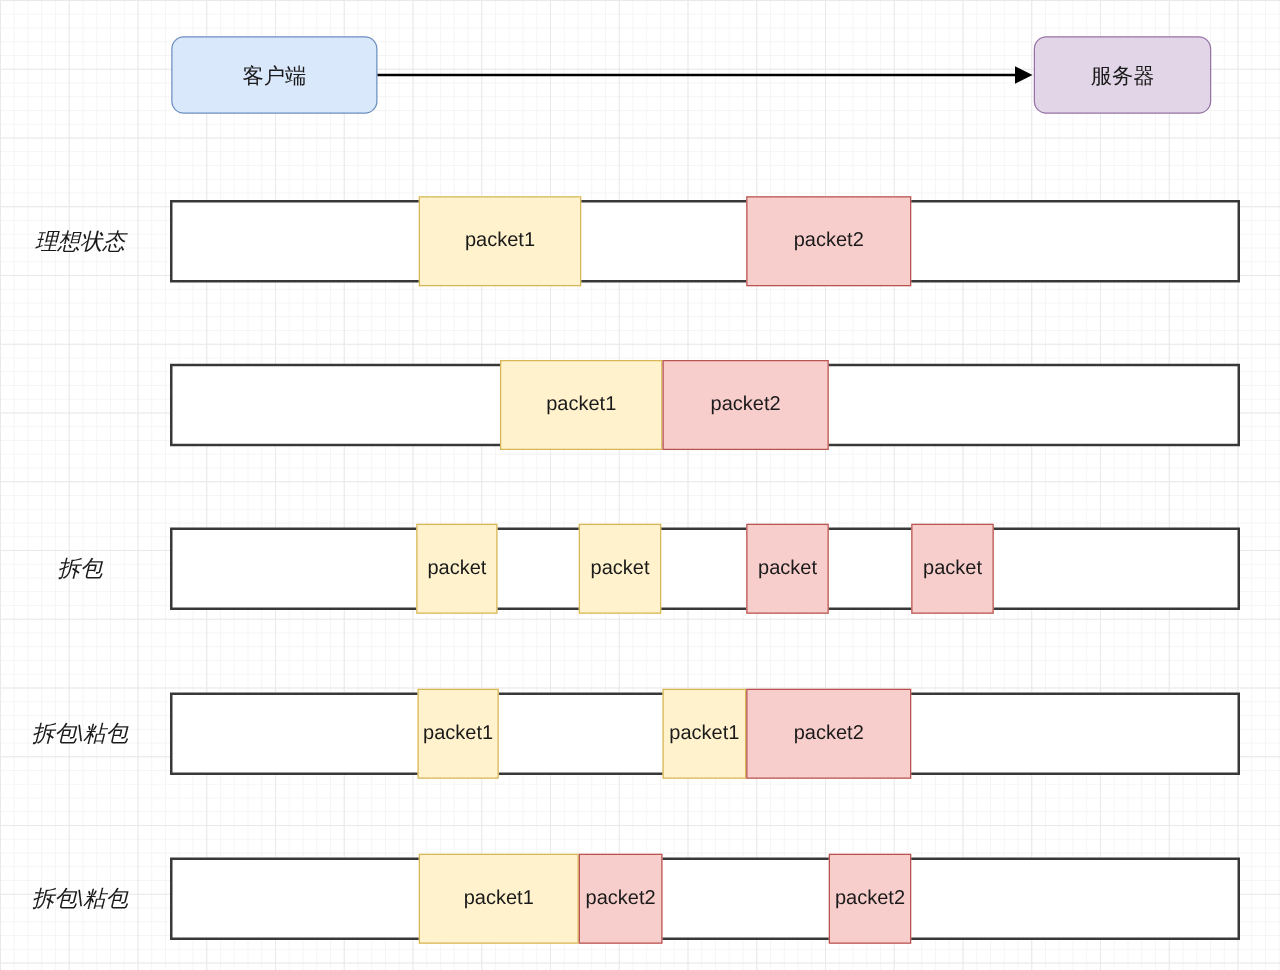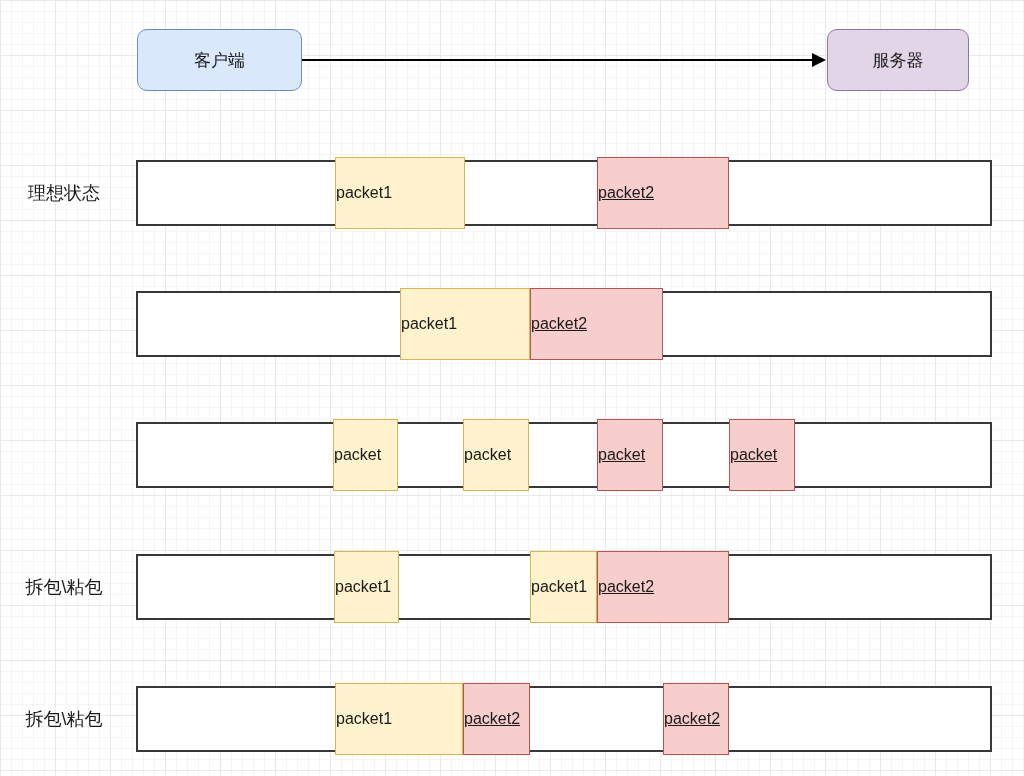--- a/index.html
+++ b/index.html
@@ -21,33 +21,33 @@
   }
   .node.client{left:137px;width:165px;background:var(--client-fill,#dae8fc);border:1.5px solid var(--client-border,#6c8ebf);}
   .node.server{left:827px;width:142px;background:var(--server-fill,#e1d5e7);border:1.5px solid var(--server-border,#9673a6);}
   .arrow-line{position:absolute;left:302px;top:59px;width:512px;height:2px;background:var(--arrow,#000);}
   .arrow-head{position:absolute;left:812px;top:53px;width:0;height:0;
     border-left:14px solid var(--arrow,#000);border-top:7px solid transparent;border-bottom:7px solid transparent;}
   .row{position:absolute;left:0;width:1024px;height:66px;}
   .row-label{
     position:absolute;left:8px;top:0;width:112px;height:66px;
     display:flex;align-items:center;justify-content:center;
-    font-size:18px;color:#1a1a1a;white-space:nowrap;
+    font-size:18px;color:#1a1a1a;white-space:nowrap;font-style:italic;
   }
   .bar{
     position:absolute;left:136px;top:0;width:856px;height:66px;
     background:#ffffff;border:2px solid #383838;box-sizing:border-box;
   }
   .block{
     position:absolute;top:-3px;height:72px;box-sizing:border-box;
-    display:flex;align-items:center;justify-content:flex-start;
+    display:flex;align-items:center;justify-content:center;
     font-size:16px;color:#1a1a1a;overflow:hidden;white-space:nowrap;
   }
   .block.yellow{background:var(--yellow-fill,#fff2cc);border:1.5px solid var(--yellow-border,#d6b656);}
-  .block.red{background:var(--red-fill,#f8cecc);border:1.5px solid var(--red-border,#b85450);text-decoration:underline;}
+  .block.red{background:var(--red-fill,#f8cecc);border:1.5px solid var(--red-border,#b85450);}
 </style>
 </head>
 <body>
 
 <div class="canvas">
   <div class="node client">
     <span>客户端</span>
   </div>
   <div class="arrow-line"></div>
   <div class="arrow-head"></div>
@@ -70,20 +70,21 @@
     <div class="bar"></div>
   <div class="block yellow" style="left: 400px; width: 130px;">
           <span>packet1</span>
         </div>
         <div class="block red" style="left: 530px; width: 133px;">
           <span>packet2</span>
         </div>
       </div>
 
   <div class="row" style="top: 422px;">
+    <div class="row-label">拆包</div>
     <div class="bar"></div>
   <div class="block yellow" style="left: 333px; width: 65px;">
           <span>packet</span>
         </div>
         <div class="block yellow" style="left: 463px; width: 66px;">
           <span>packet</span>
         </div>
         <div class="block red" style="left: 597px; width: 66px;">
           <span>packet</span>
         </div>

